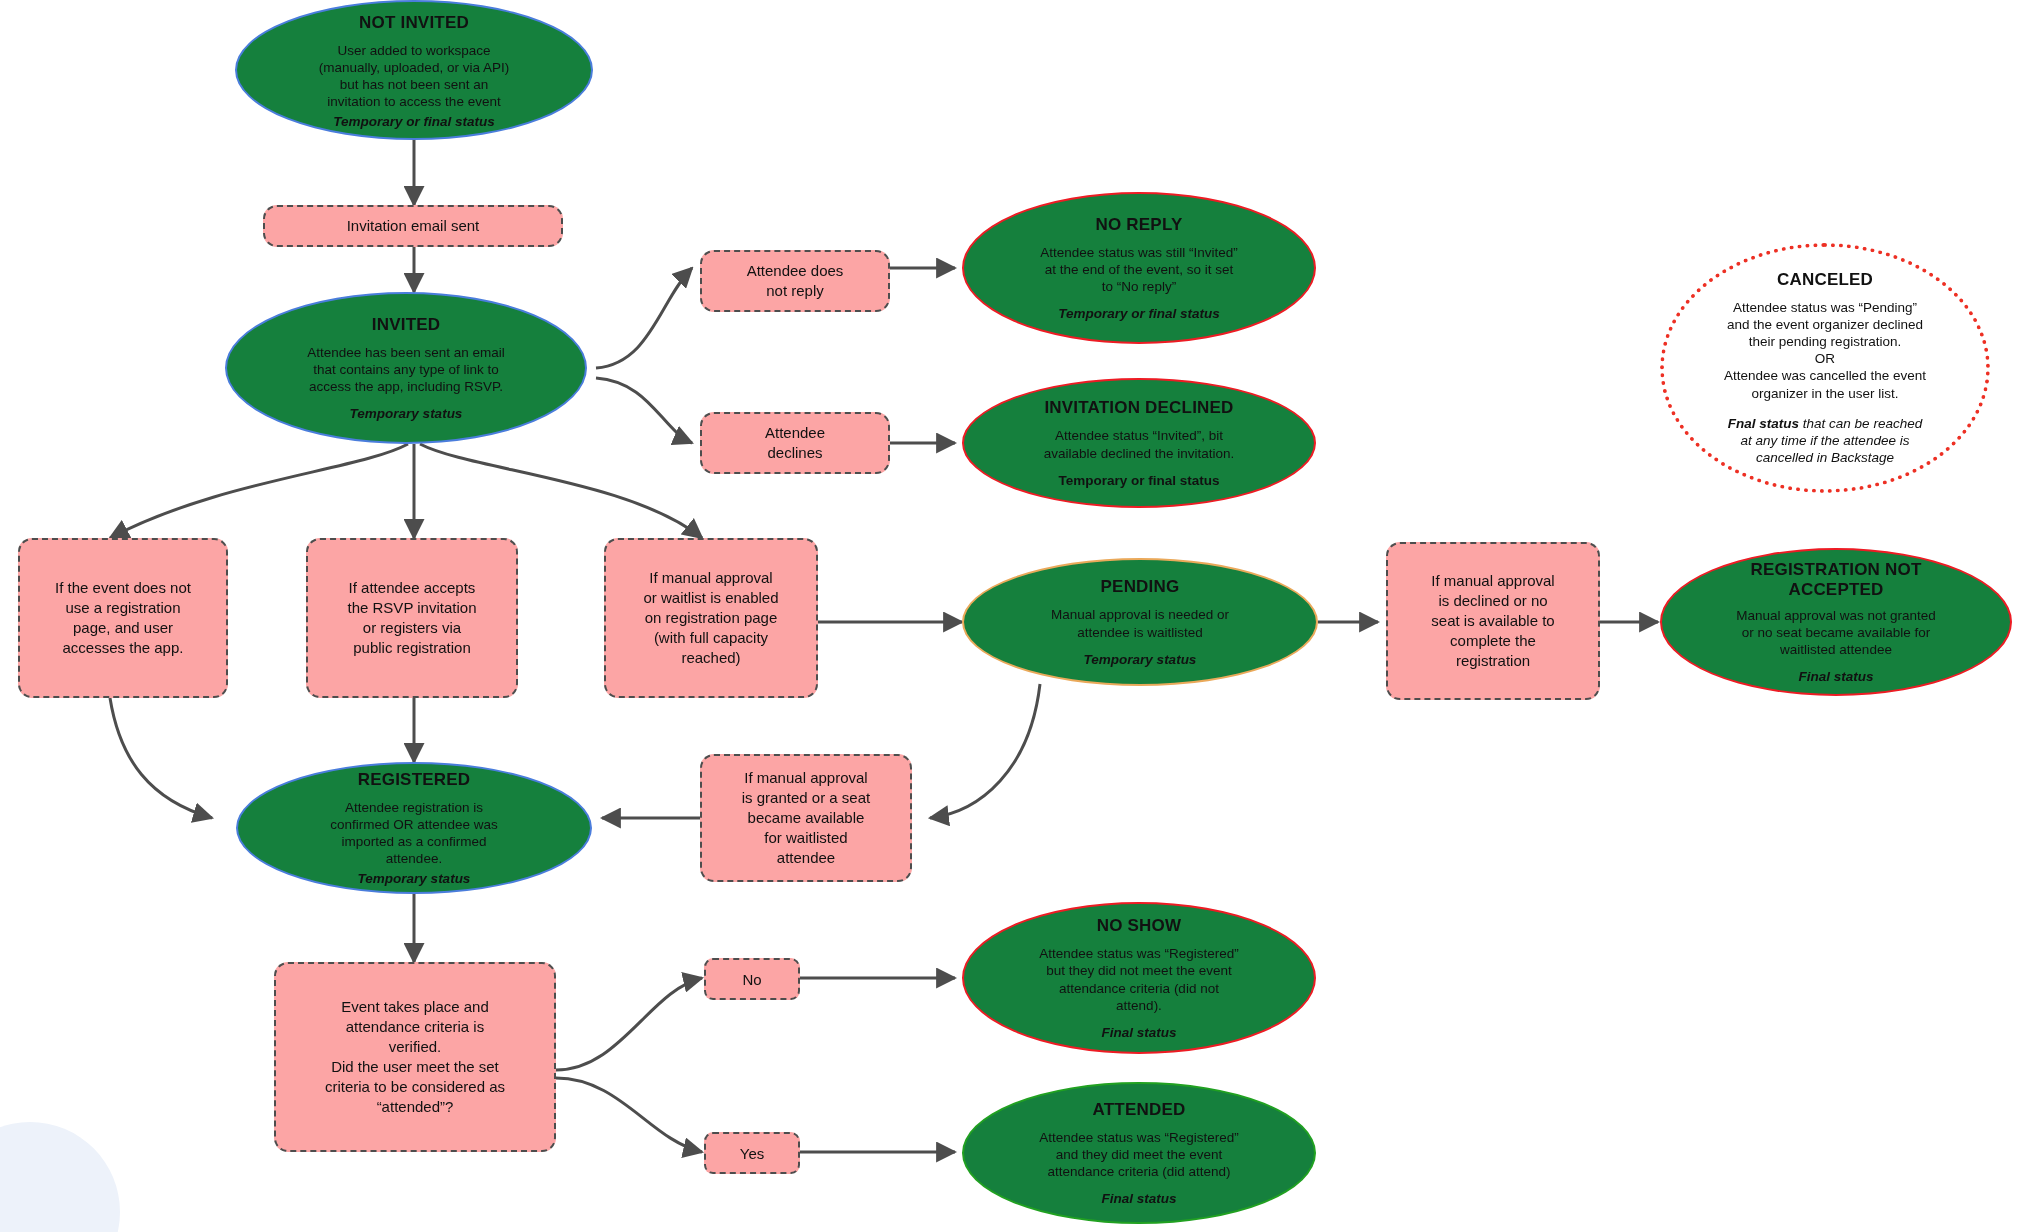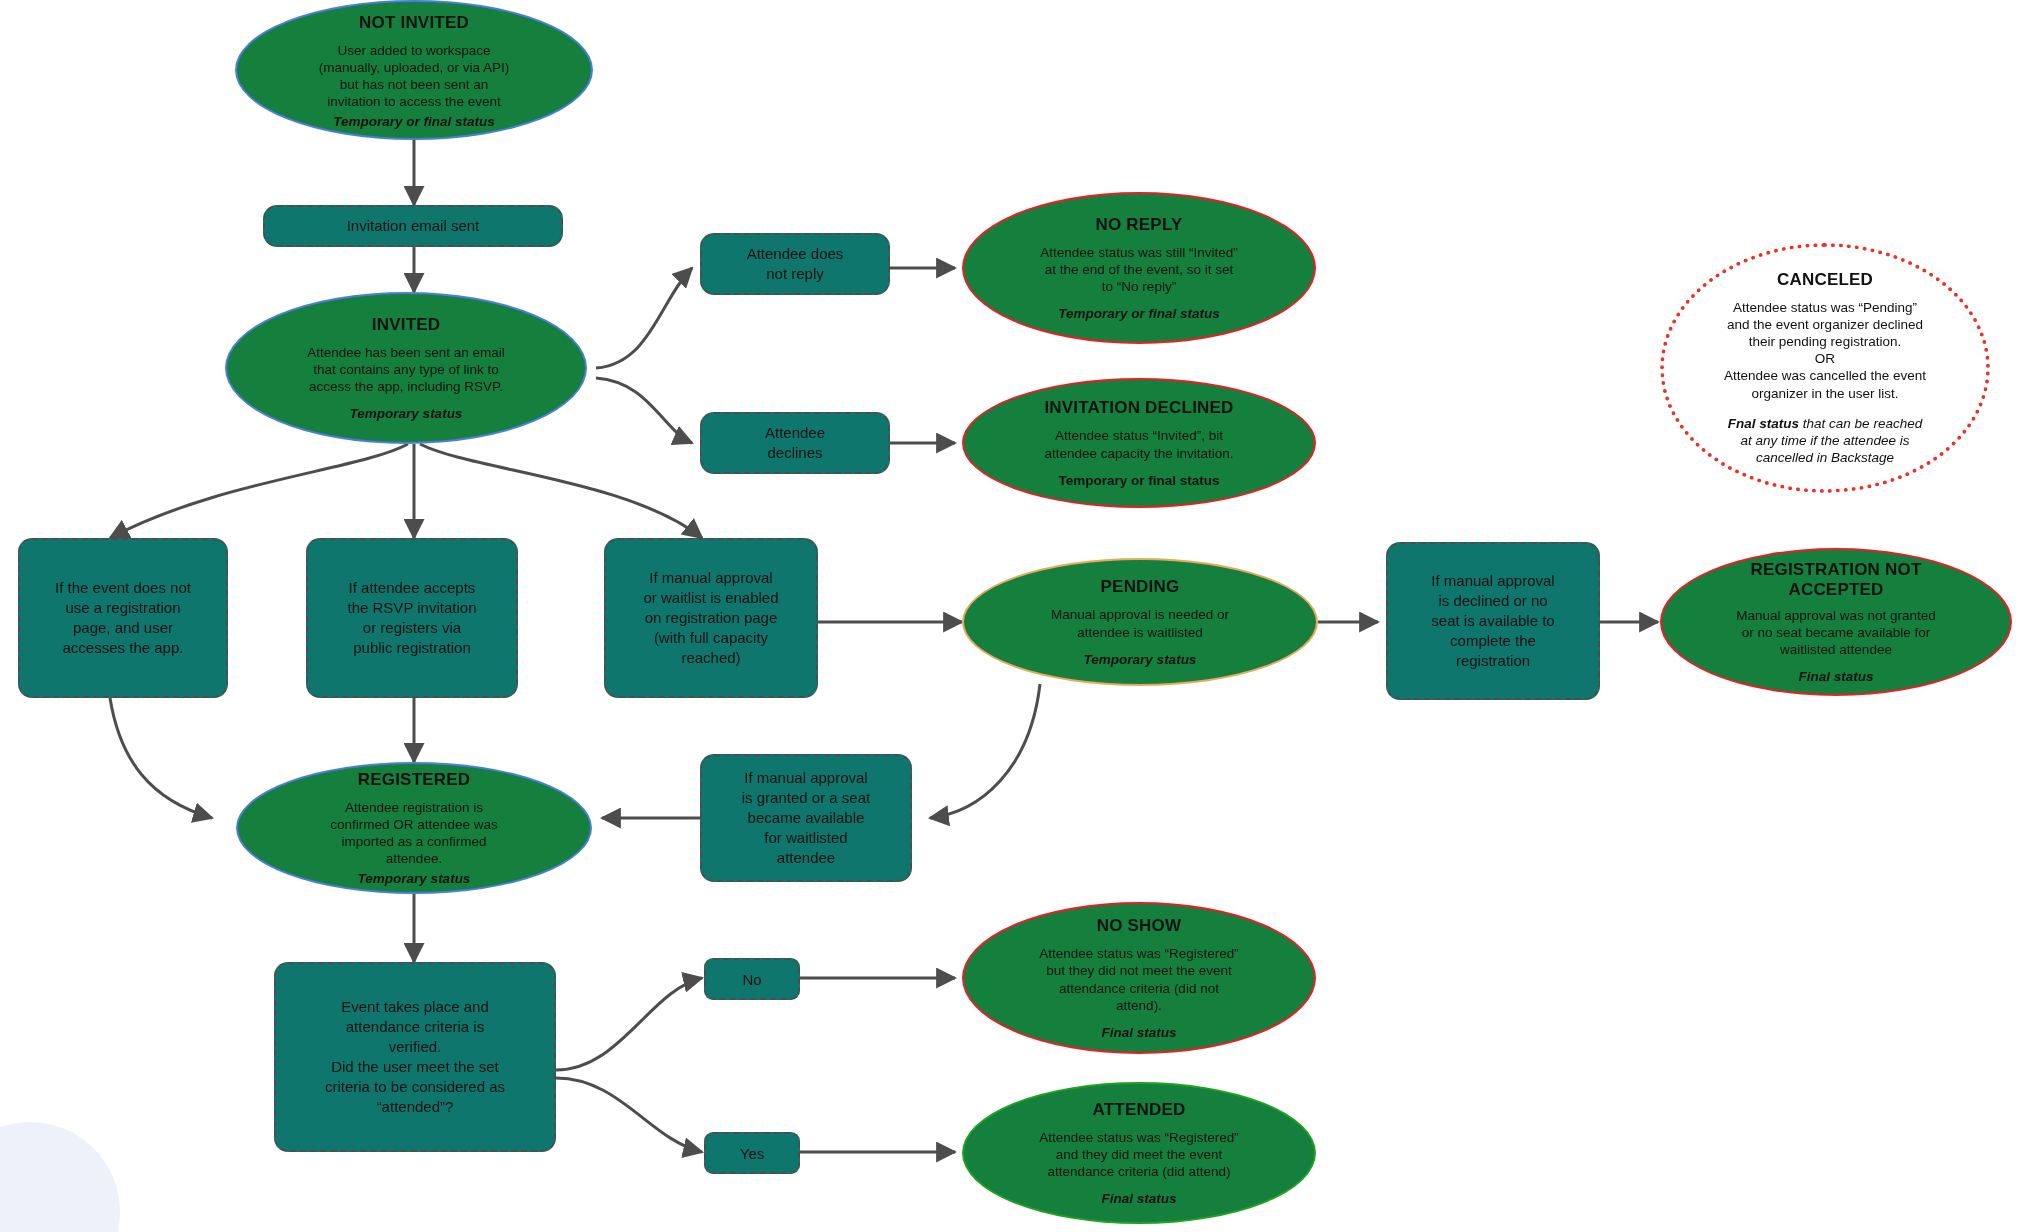--- a/index.html
+++ b/index.html
@@ -54,21 +54,21 @@
   .ellipse.green { border-color:#21a121; border-width:2.5px; }
   .ellipse.dotted-red{
     border-style:dotted;
     border-color:#ed3024;
     border-width:4px;
     background:transparent;
   }
   .dashbox{
     border:2.4px dashed #4d4d4d;
     border-radius:14px;
-    background:#0f766e;
+    background:#fca5a5;
   }
   .dashbox.tight{ border-radius:9px; }
 
   
   .title{
     font-weight:bold;
     font-size:17px;
     letter-spacing:.2px;
     line-height:1.18;
     margin-bottom:9px;
@@ -167,42 +167,42 @@
   </div>
 
   <div class="node ellipse blue" style="left:225px; top:292px; width:362px; height:152px; padding:10px 32px;">
     <div class="title">INVITED</div>
     <div class="body" style="white-space:pre-line;">Attendee has been sent an email
 that contains any type of link to
 access the app, including RSVP.</div>
     <div class="status">Temporary status</div>
   </div>
 
-  <div class="node dashbox" style="left:700px; top:233px; width:190px; height:62px;">
+  <div class="node dashbox" style="left:700px; top:250px; width:190px; height:62px;">
     <div class="boxtext" style="white-space:pre-line;">Attendee does
 not reply</div>
   </div>
 
   <div class="node dashbox" style="left:700px; top:412px; width:190px; height:62px;">
     <div class="boxtext" style="white-space:pre-line;">Attendee
 declines</div>
   </div>
 
   <div class="node ellipse red" style="left:962px; top:192px; width:354px; height:152px; padding:10px 40px;">
     <div class="title">NO REPLY</div>
     <div class="body" style="white-space:pre-line;">Attendee status was still “Invited”
 at the end of the event, so it set
 to “No reply”</div>
     <div class="status">Temporary or final status</div>
   </div>
 
   <div class="node ellipse red" style="left:962px; top:378px; width:354px; height:130px; padding:8px 38px;">
     <div class="title">INVITATION DECLINED</div>
     <div class="body" style="white-space:pre-line;">Attendee status “Invited”, bit
-attendee capacity the invitation.</div>
+available declined the invitation.</div>
     <div class="status upright">Temporary or final status</div>
   </div>
 
   <div class="node ellipse dotted-red" style="left:1660px; top:243px; width:330px; height:250px; padding:12px 30px;">
     <div class="title">CANCELED</div>
     <div class="body" style="white-space:pre-line;">Attendee status was “Pending”
 and the event organizer declined
 their pending registration.
 OR
 Attendee was cancelled the event

